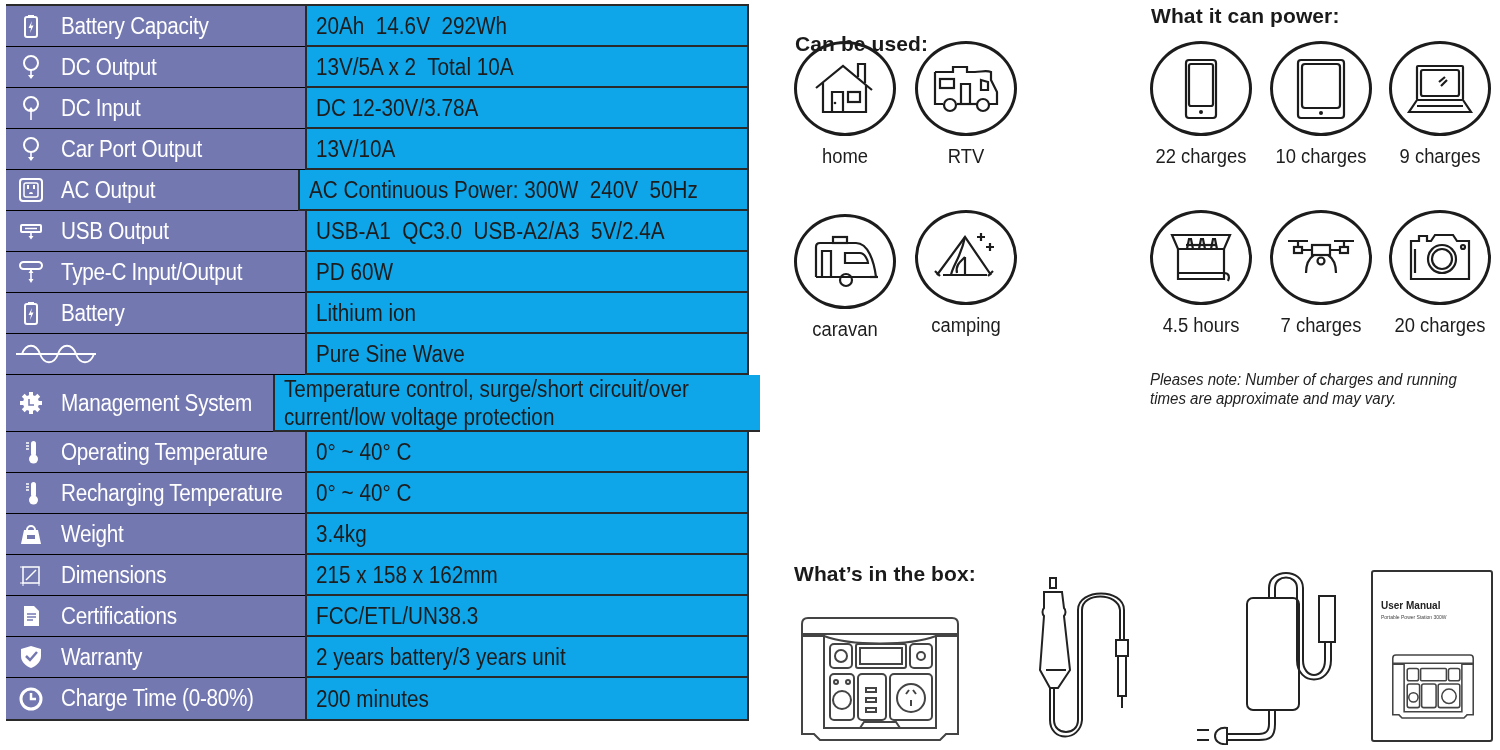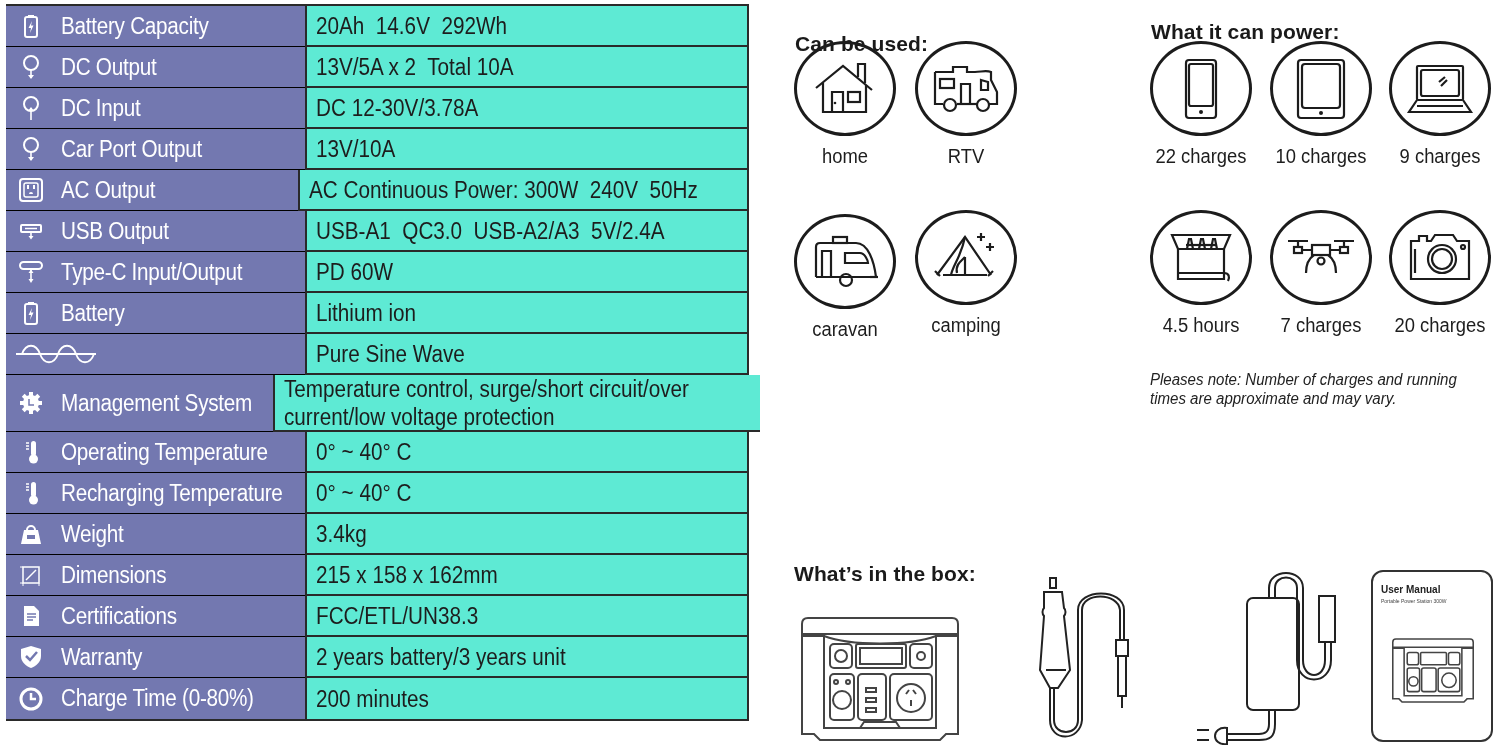--- a/index.html
+++ b/index.html
@@ -20,21 +20,21 @@
     font-size: 23px; font-weight: normal; letter-spacing: -0.3px;
     transform-origin: left center;
   }
   .spec-row:last-child .spec-label { border-bottom: none; }
   .spec-label .ico { width: 30px; height: 28px; margin-right: 15px; display: flex; align-items: center; justify-content: center; flex-shrink: 0; }
   .spec-label .ico svg { width: 26px; height: 26px; }
   .spec-label .ico.wave { width: 88px; margin-right: 0; justify-content: flex-start; }
   .spec-label .ico.wave svg { width: 82px; height: 26px; }
   .spec-label .txt { white-space: nowrap; display:inline-block; transform: scaleX(0.9); transform-origin: left center; }
   .spec-value {
-    flex: 1; background: #5eead4; color: #1d1d1d;
+    flex: 1; background: #0ea5e9; color: #1d1d1d;
     border-bottom: 2px solid #2a2a2a; border-left: 2px solid #2a2a2a;
     display: flex; align-items: center; padding-left: 9px; padding-right: 6px;
     font-size: 23px; line-height: 28px;
   }
   .spec-row:last-child .spec-value { border-bottom: none; }
   .spec-value .txt { display:inline-block; transform: scaleX(0.9); transform-origin: left center; white-space: pre; }
   .spec-value.multi .txt { white-space: normal; width: 470px; }
 
   
   .heading { position: absolute; font-size: 21px; font-weight: bold; color: #1a1a1a; letter-spacing: 0.1px; }
@@ -43,21 +43,21 @@
     width: 102px; height: 95px; margin: 0 auto; border: 3px solid #1c1c1c; border-radius: 50%;
     display: flex; align-items: center; justify-content: center;
   }
   .circle svg { width: 70px; height: 62px; }
   .cap { margin-top: 9px; font-size: 20px; color: #1d1d1d; transform: scaleX(0.92); white-space: nowrap; }
   .note { position: absolute; left: 1150px; top: 370px; width: 345px; font-size: 16px; font-style: italic; line-height: 19px; color: #222; transform: scaleX(0.94); transform-origin: left top; }
 
   .box-item { position: absolute; }
   .manual {
     position: absolute; left: 1371px; top: 570px; width: 122px; height: 172px;
-    border: 2px solid #333; border-radius: 12px; padding: 12px 8px;
+    border: 2px solid #333; border-radius: 3px; padding: 28px 8px;
   }
   .manual .m-title { font-size: 10px; font-weight: bold; color: #222; }
   .manual .m-sub { font-size: 5px; color: #444; margin-top: 3px; white-space: nowrap; }
   .manual svg { margin-top: 34px; }
 </style>
 </head>
 <body>
 
 <div class="spec-table">
 
@@ -416,21 +416,21 @@
           <path d="M4 44 L9 49"></path>
           <path d="M62 44 L57 49"></path>
           <path d="M50 6 V14 M46 10 H54"></path>
           <path d="M59 16 V24 M55 20 H63"></path>
         </g>
       </svg>
   </div>
   <div class="cap">camping</div>
 </div>
 
-<div class="heading" style="left:1151px; top:4px;margin-top:16px;">What it can power:</div>
+<div class="heading" style="left:1151px; top:4px;">What it can power:</div>
 
 <div class="icon-cell" style="left:1141px; top:41px;">
   <div class="circle">
     <svg viewBox="0 0 70 62">
         <g fill="none" stroke="#1c1c1c" stroke-width="2.2">
           <rect x="20" y="2" width="30" height="58" rx="3"></rect>
           <rect x="23" y="6" width="24" height="42" rx="2"></rect>
         </g>
         <circle cx="35" cy="54" r="2" fill="#1c1c1c"></circle>
       </svg>

